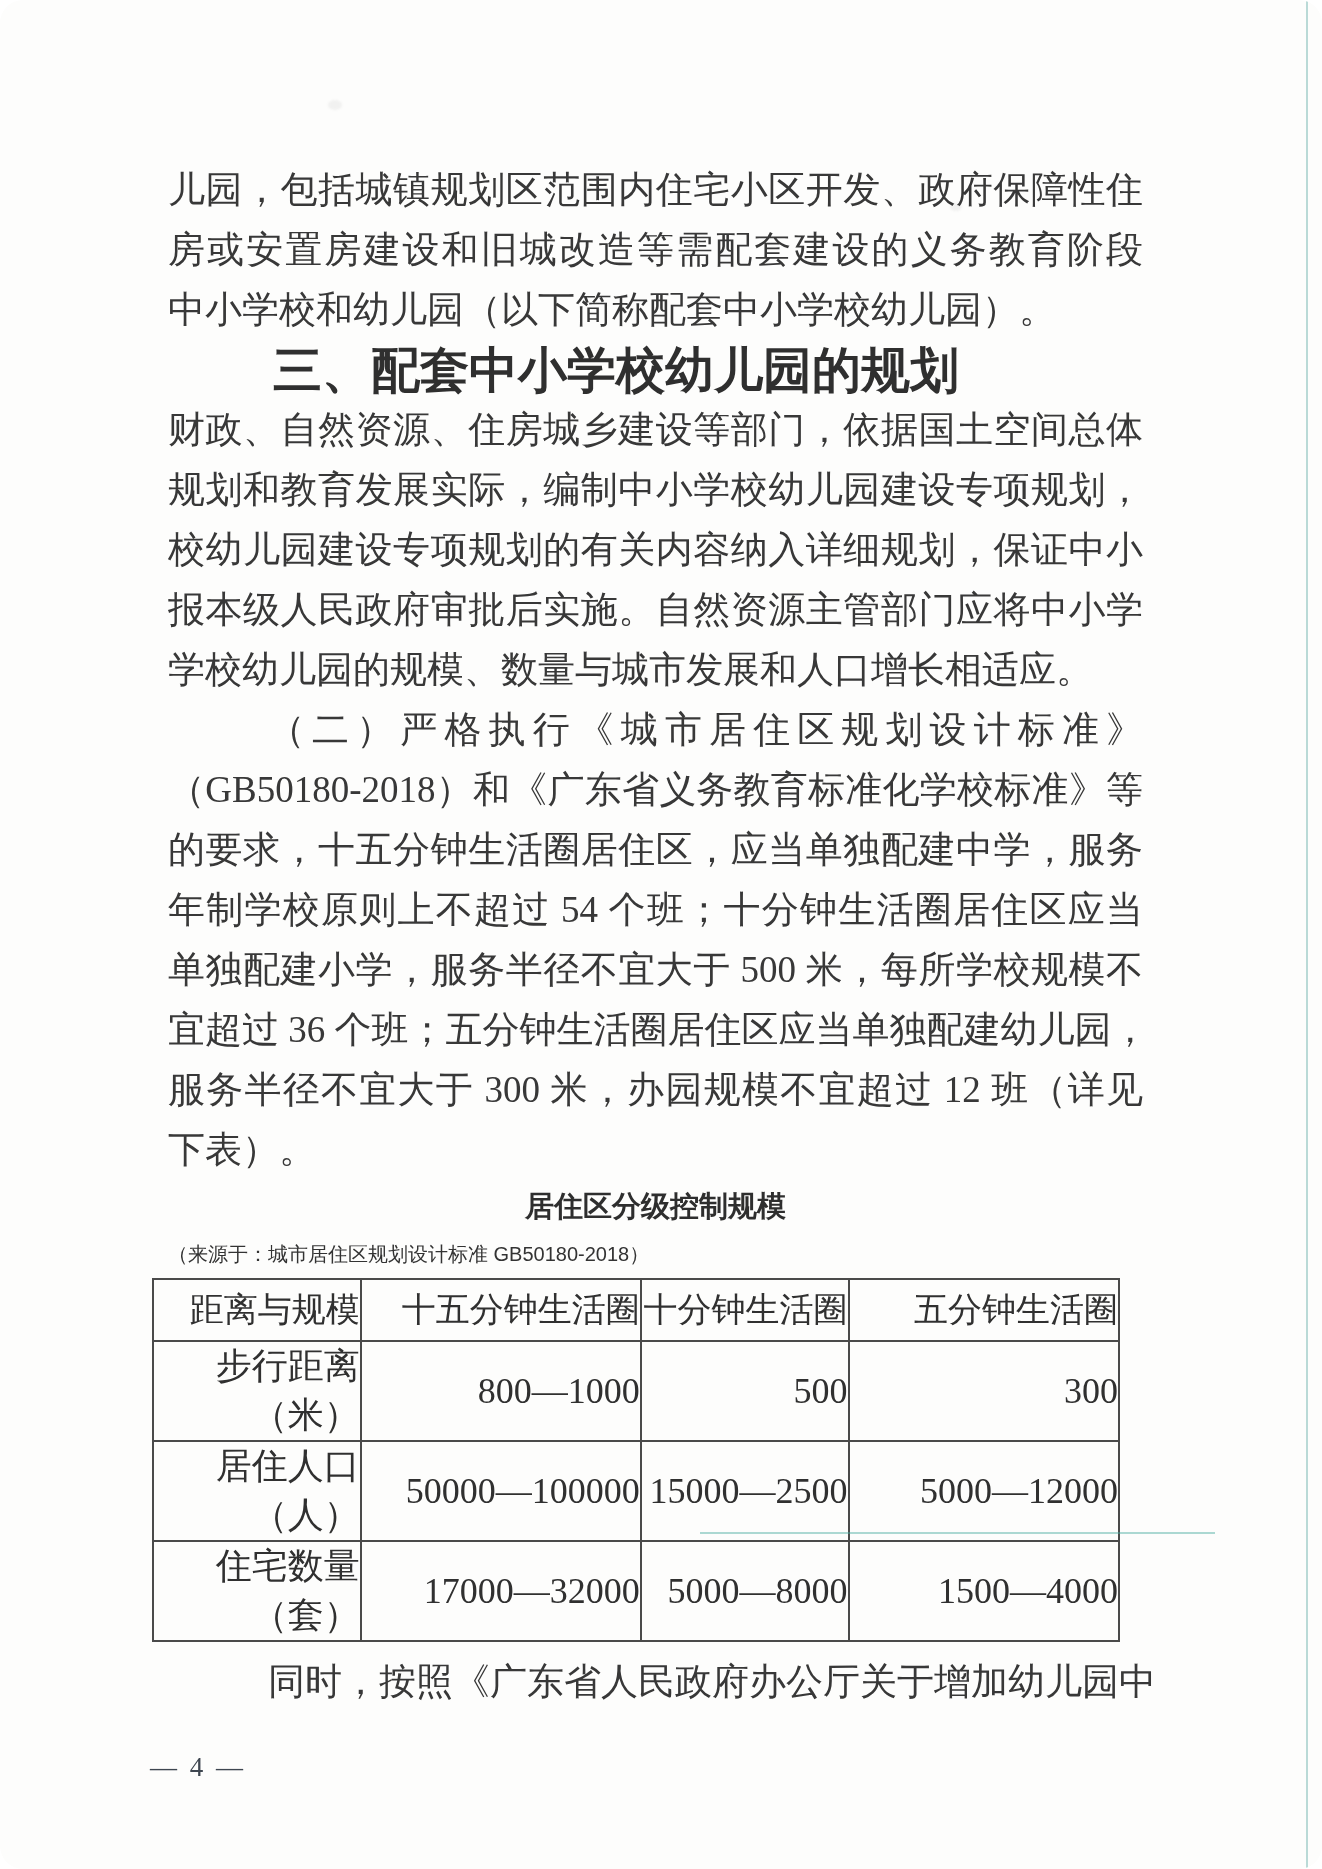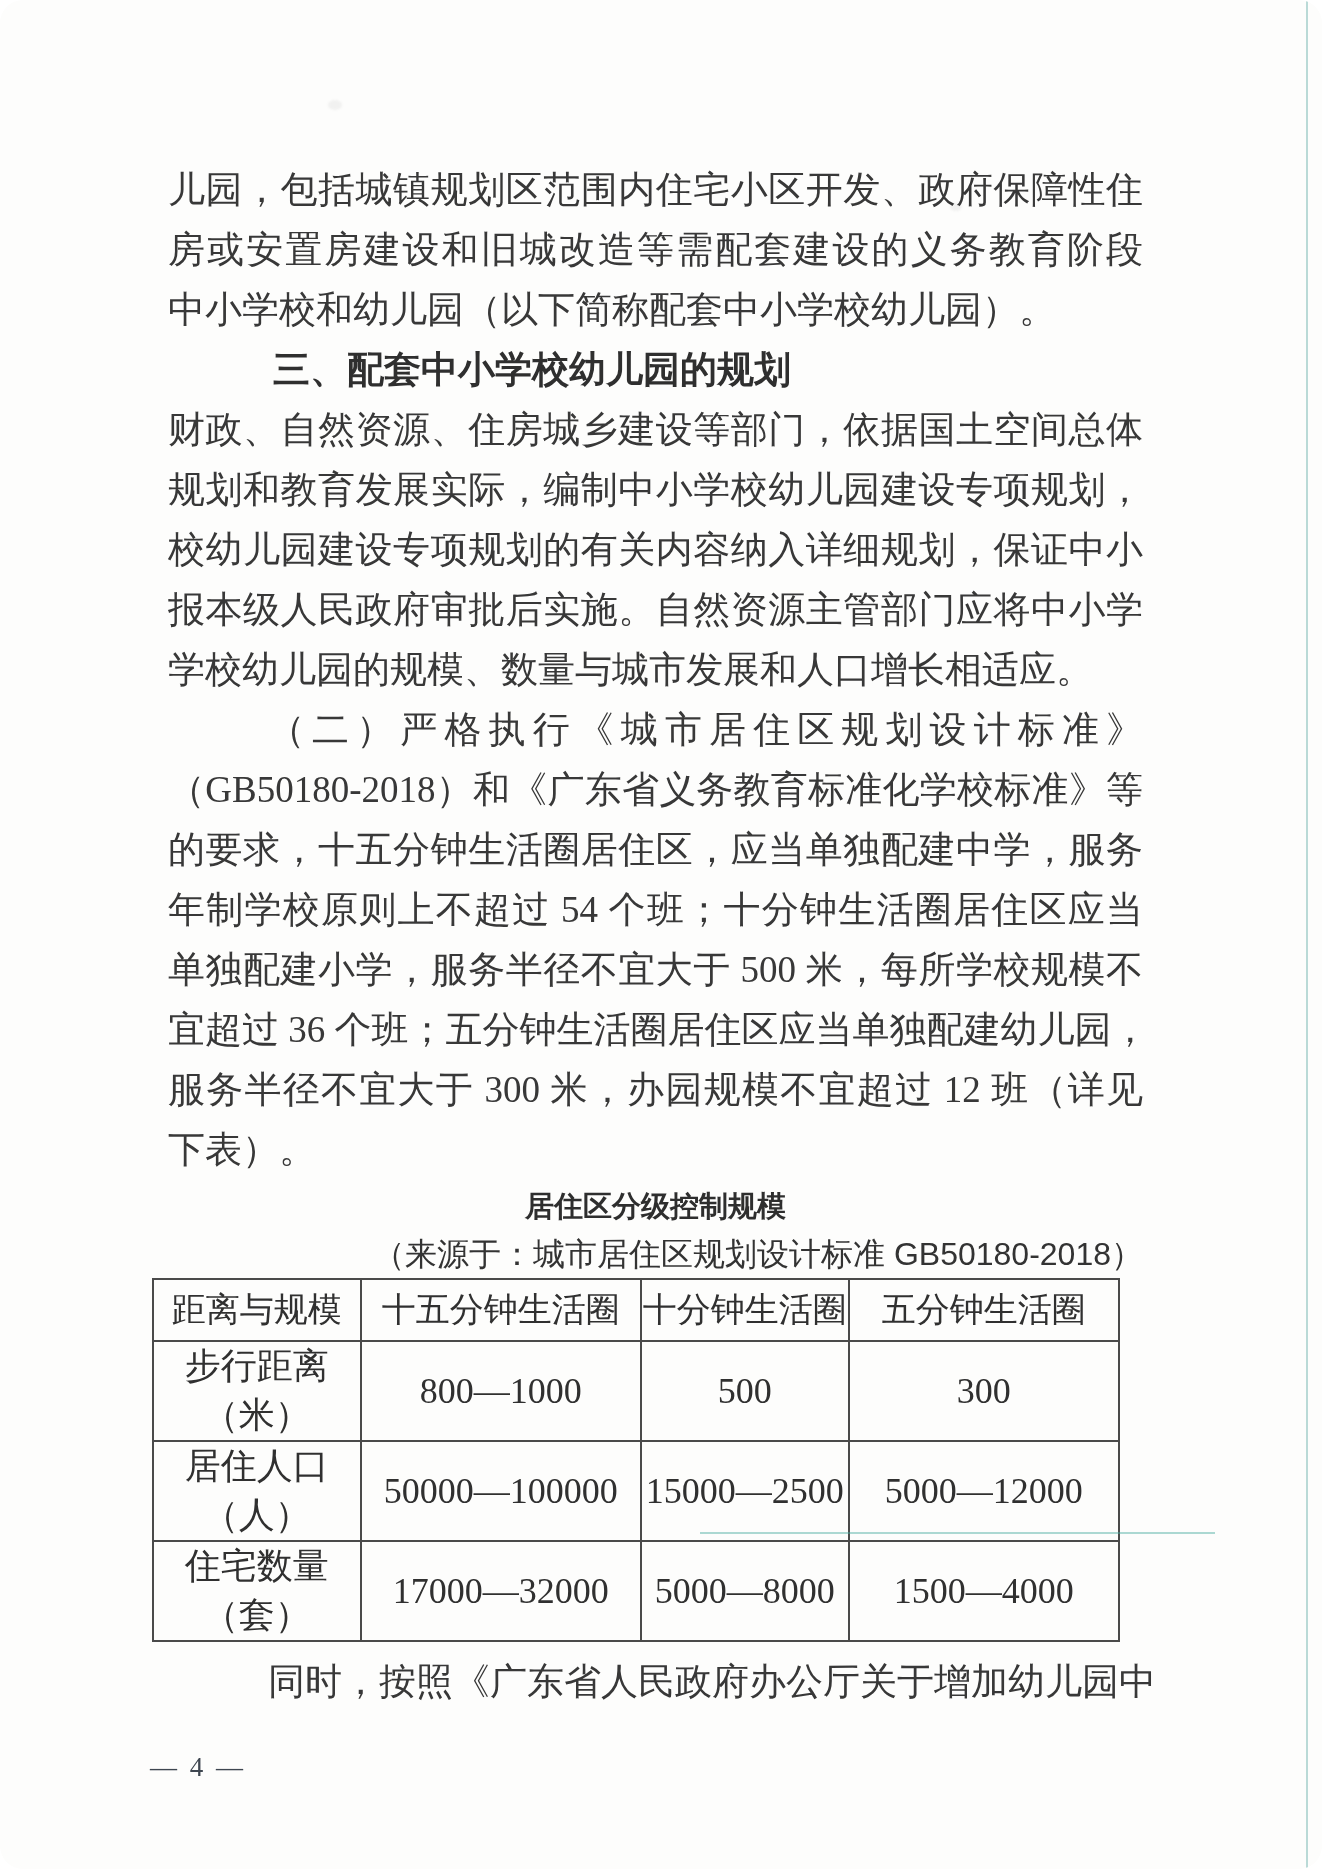--- a/index.html
+++ b/index.html
@@ -60,53 +60,53 @@
     color: #383838;
   }
   .ln.short { text-align-last: left; }
   .ln.indent { padding-left: 100px; }
   .heading {
     height: 60px;
     line-height: 60px;
     padding-left: 105px;
     font-family: "Liberation Sans", "DejaVu Sans", sans-serif;
     font-weight: bold;
-    font-size: 37px;
+    font-size: 49px;
     color: #2f2f2f;
     text-align: left;
     white-space: nowrap;
   }
   .table-title {
     height: 52px;
     line-height: 52px;
     text-align: center;
     font-family: "Liberation Sans", "DejaVu Sans", sans-serif;
     font-weight: bold;
     font-size: 29px;
     color: #2e2e2e;
   }
   .table-source {
     height: 44px;
     line-height: 44px;
-    text-align: right;
+    text-align: left;
     font-family: "Liberation Sans", "DejaVu Sans", sans-serif;
-    font-size: 32px;
+    font-size: 20px;
     color: #333333;
   }
   table.scale-table {
     border-collapse: collapse;
     table-layout: fixed;
     width: 968px;
     margin-left: -16px;
     margin-top: 2px;
   }
   table.scale-table th,
   table.scale-table td {
     border: 2px solid #4a4a4a;
-    text-align: center;
+    text-align: right;
     vertical-align: middle;
     font-weight: normal;
     color: #303030;
     padding: 0;
     overflow: hidden;
   }
   table.scale-table th {
     height: 60px;
     font-size: 34px;
     font-family: "Liberation Serif", "DejaVu Serif", serif;

